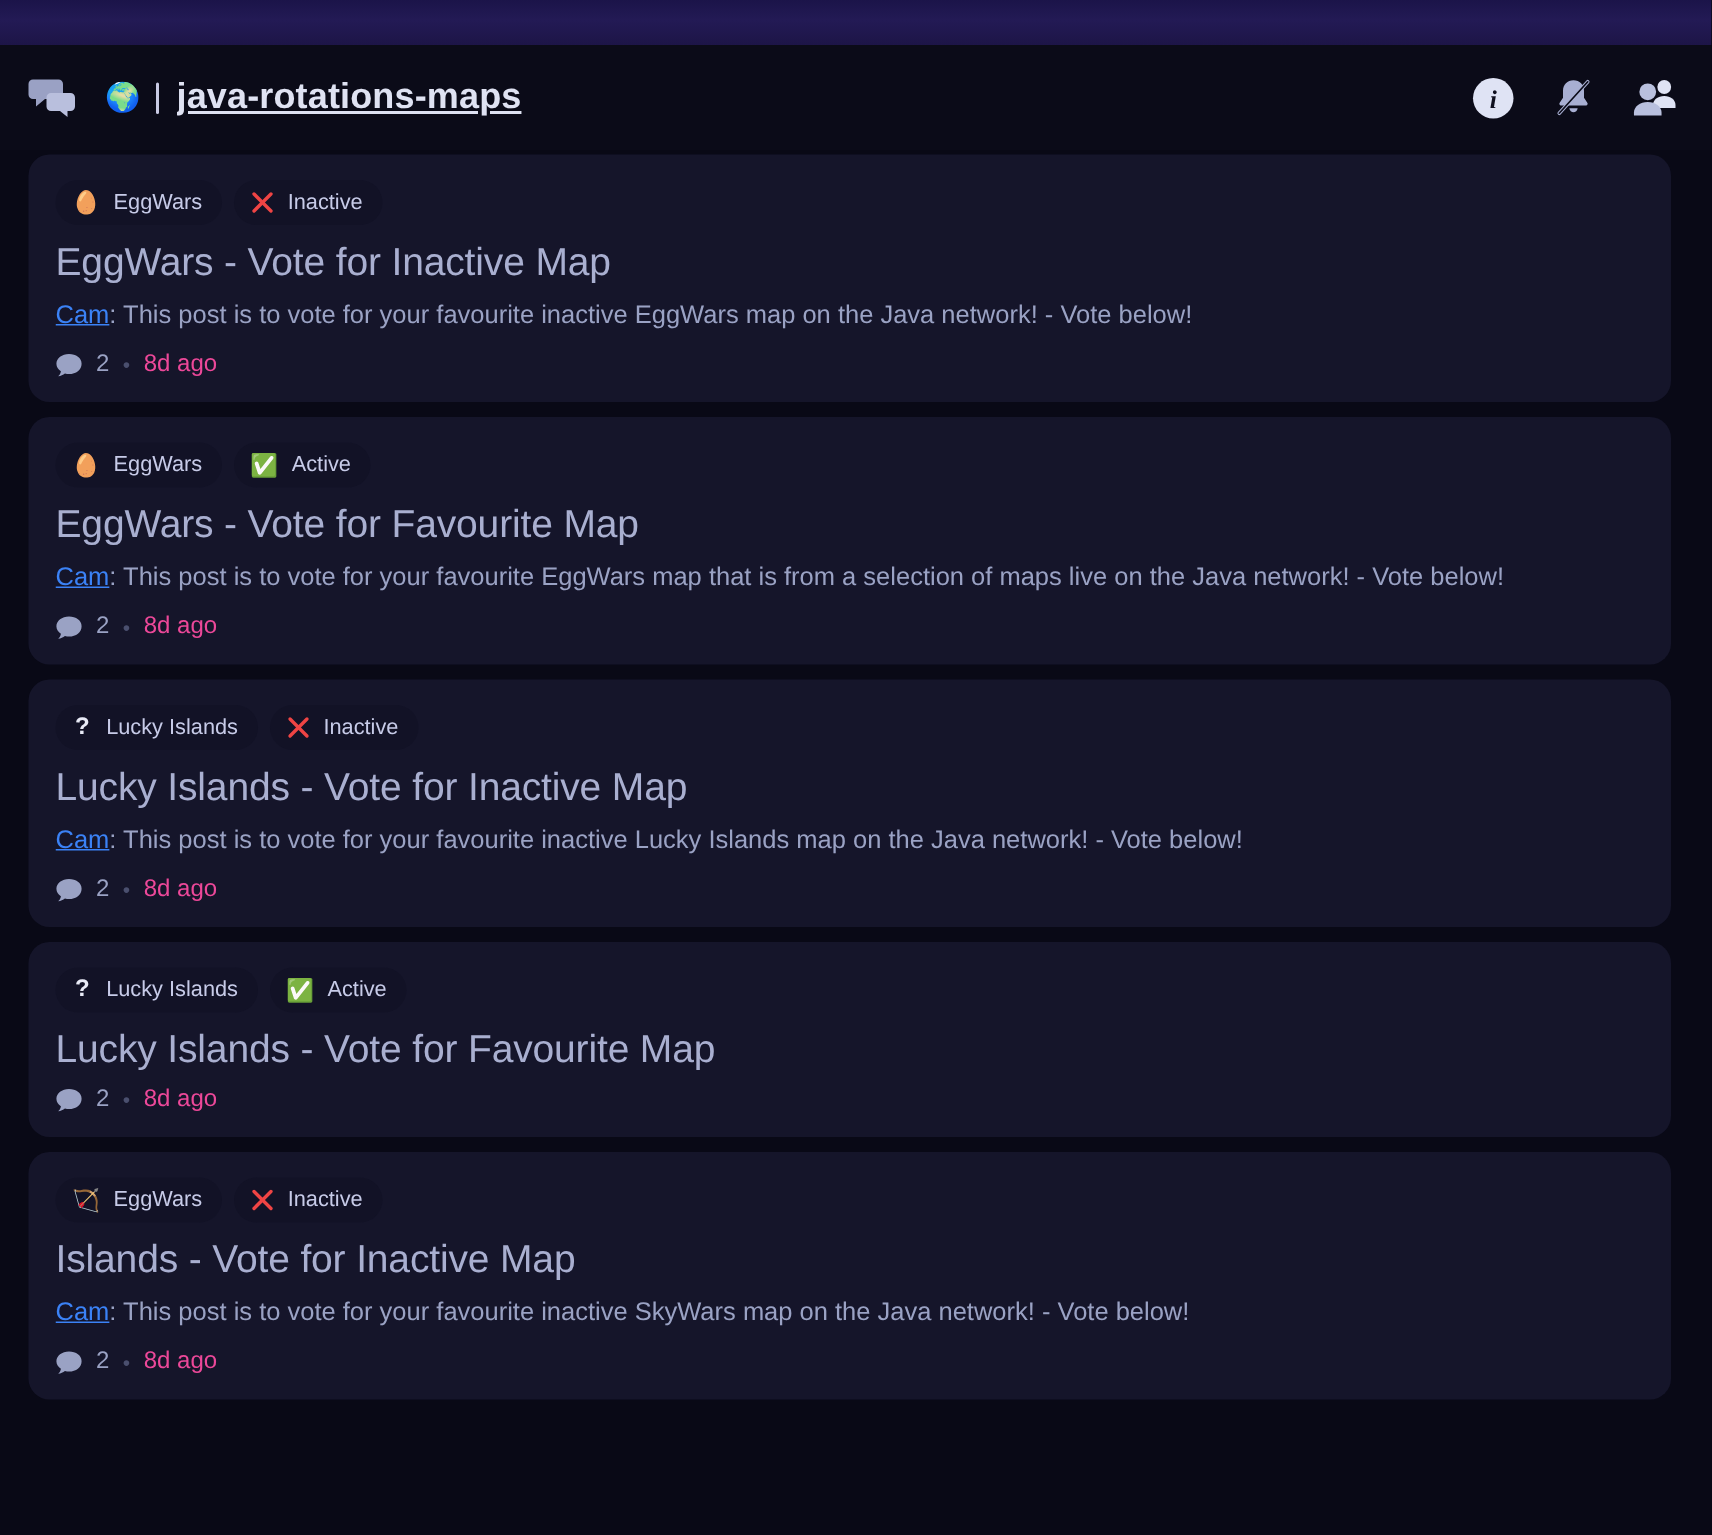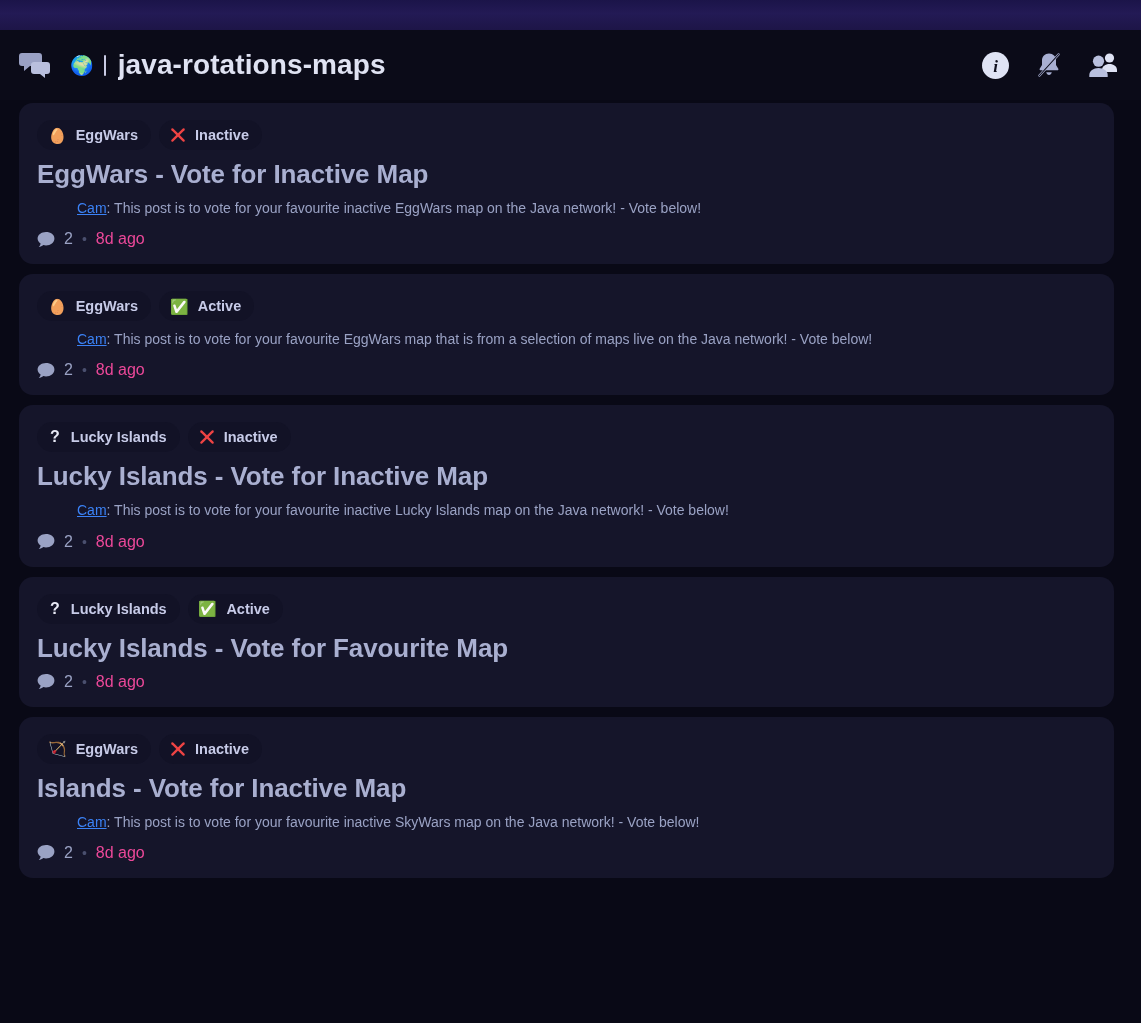--- a/index.html
+++ b/index.html
@@ -60,27 +60,28 @@
   .title-divider {
     width: 2px;
     height: 21px;
     background: #c9cbe4;
     border-radius: 1px;
     flex: none;
     margin-right: 12px;
   }
 
   .channel-title {
-    font-size: 28px;
+    font-size: 24px;
     font-weight: bold;
     color: #dfe2f2;
     letter-spacing: 0.1px;
     white-space: nowrap;
     overflow: hidden;
     text-overflow: ellipsis;
+    text-decoration: underline;
   }
 
   .header-actions {
     display: flex;
     align-items: center;
     gap: 22px;
     flex: none;
   }
   .header-actions .hicon {
     width: 32px;
@@ -129,54 +130,53 @@
   }
   .pill-emoji.qmark {
     font-weight: bold;
     color: #e8eaf6;
     font-size: 16px;
     padding: 0 2px;
   }
 
   .pill-label {
     font-size: 14.5px;
-    font-weight: bold;
+    font-weight: normal;
     color: #c7cbe8;
     white-space: nowrap;
     text-align: right;
   }
 
   .x-mark {
     display: inline-flex;
     align-items: center;
     justify-content: center;
     width: 16px;
     height: 16px;
   }
 
   .post-title {
     font-size: 26px;
-    font-weight: bold;
+    font-weight: normal;
     color: #a9afd0;
     letter-spacing: -0.1px;
     margin-bottom: 9px;
     white-space: nowrap;
     overflow: hidden;
     text-overflow: ellipsis;
   }
 
   .post-body {
-    font-size: 14px;
+    font-size: 17px;
     color: #9aa2c4;
     white-space: nowrap;
     overflow: hidden;
     text-overflow: ellipsis;
     margin-bottom: 13px;
     line-height: 1.3;
-    margin-left: 40px;
   }
 
   .author-link {
     color: #3b82f6;
     text-decoration: underline;
     font-weight: normal;
   }
   .body-colon { color: #9aa2c4; }
 
   .meta-row {
@@ -282,20 +282,21 @@
     <div class="tag-row">
       <span class="pill">
         <span class="pill-emoji">🥚</span>
         <span class="pill-label">EggWars</span>
       </span>
       <span class="pill">
         <span class="pill-emoji status-glyph">✅</span>
         <span class="pill-label">Active</span>
       </span>
     </div>
+    <div class="post-title">EggWars - Vote for Favourite Map</div>
     <div class="post-body">
       <a class="author-link" href="#">Cam</a><span class="body-colon">:</span>
       <span class="body-text">This post is to vote for your favourite EggWars map that is from a selection of maps live on the Java network! - Vote below!</span>
     </div>
     <div class="meta-row">
       <span class="comment-group">
         <svg class="comment-icon" width="19" height="17" viewBox="0 0 19 17">
           <path d="M9 1C4.3 1 .6 3.9.6 7.5c0 2 1.2 3.8 3 5-.2 1.4-.9 2.6-1.8 3.4 1.7-.2 3.3-.9 4.5-1.9.9.2 1.8.4 2.7.4 4.7 0 8.4-2.9 8.4-6.9S13.7 1 9 1z" fill="#9aa2c4"></path>
         </svg>
         <span class="comment-count">2</span>

